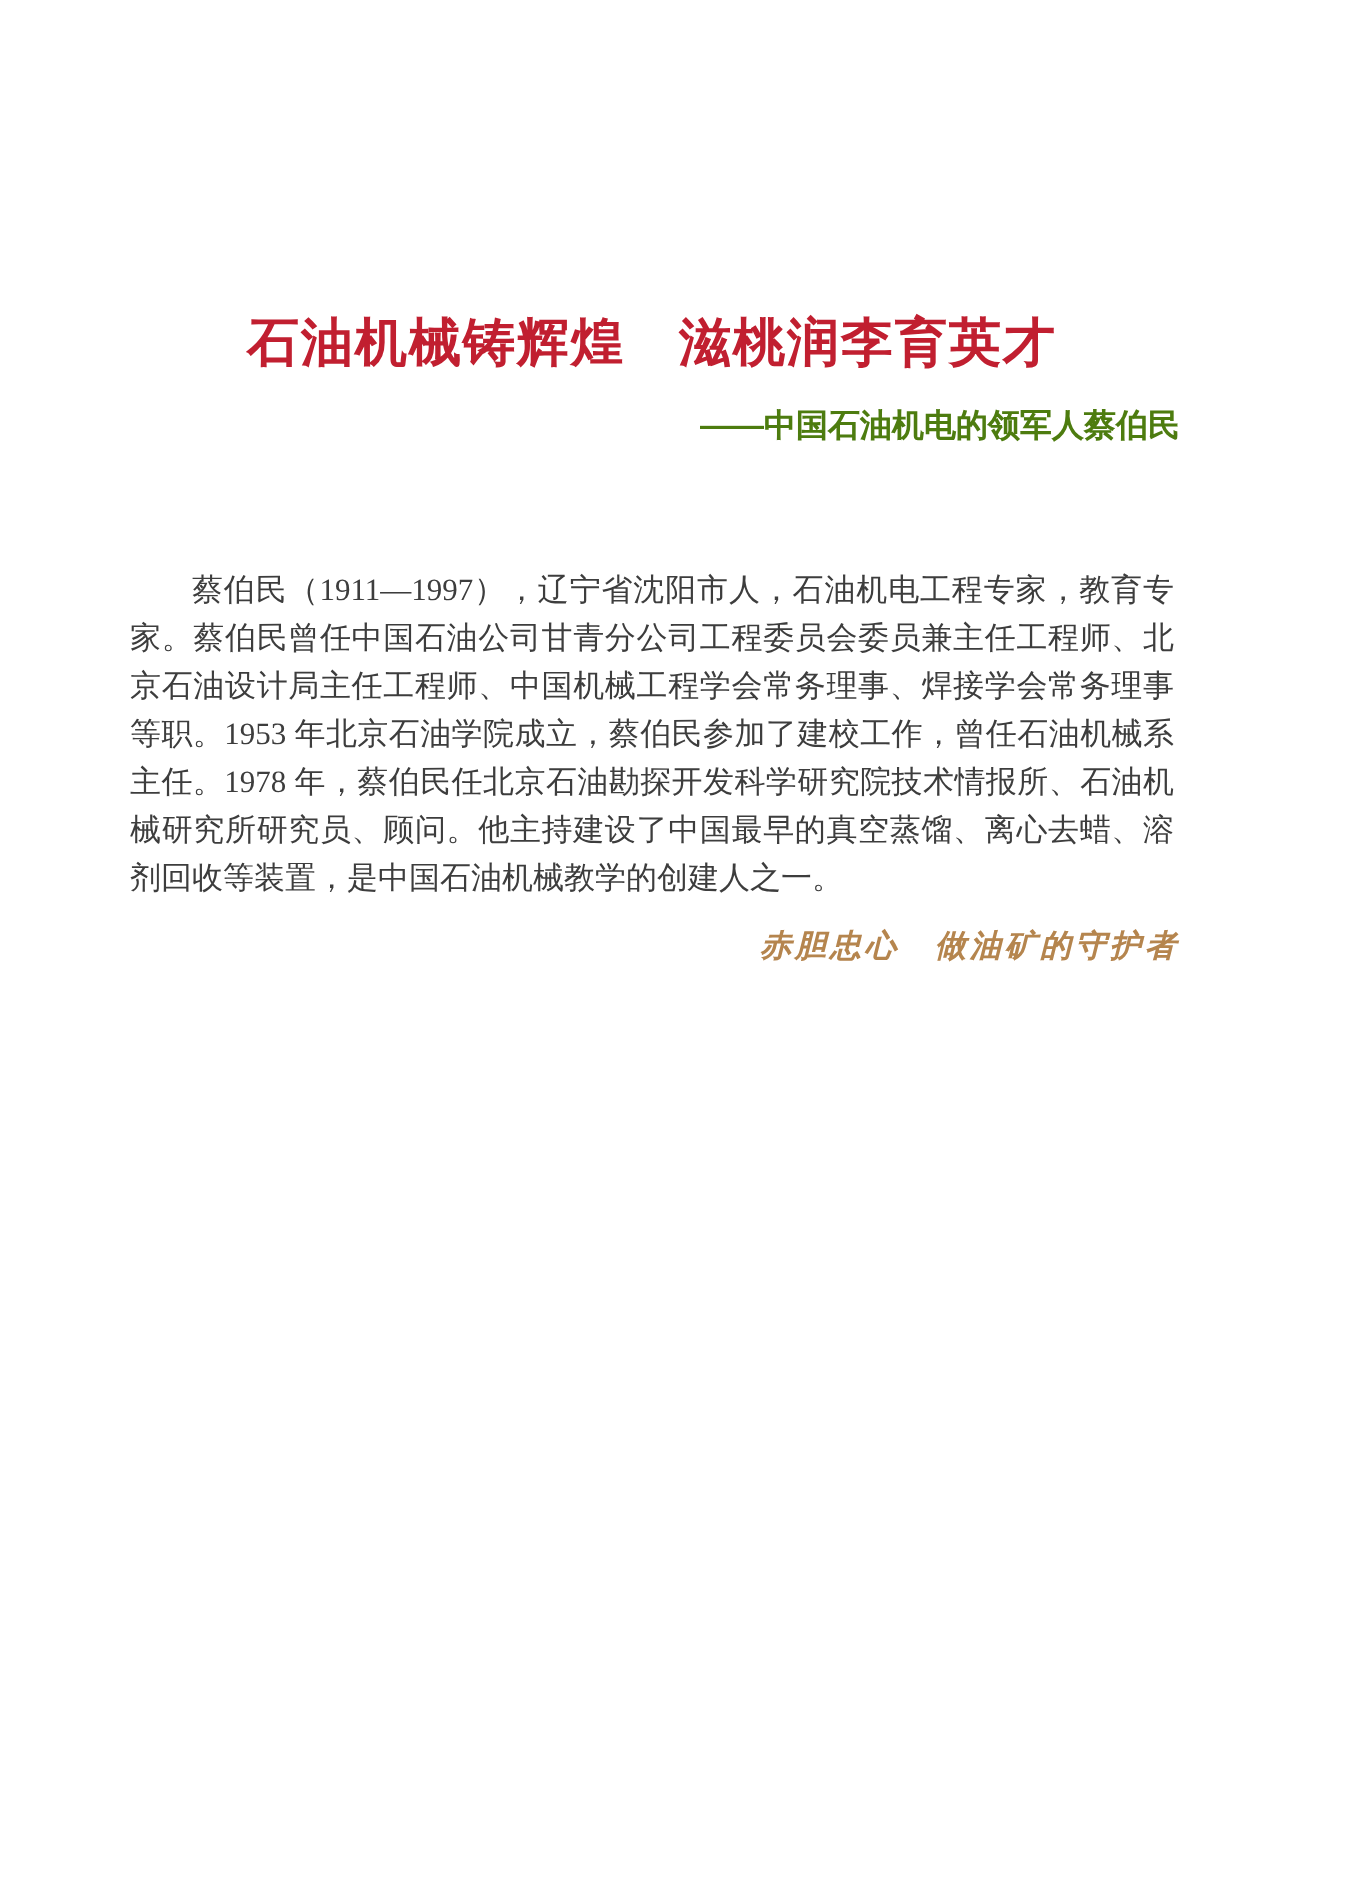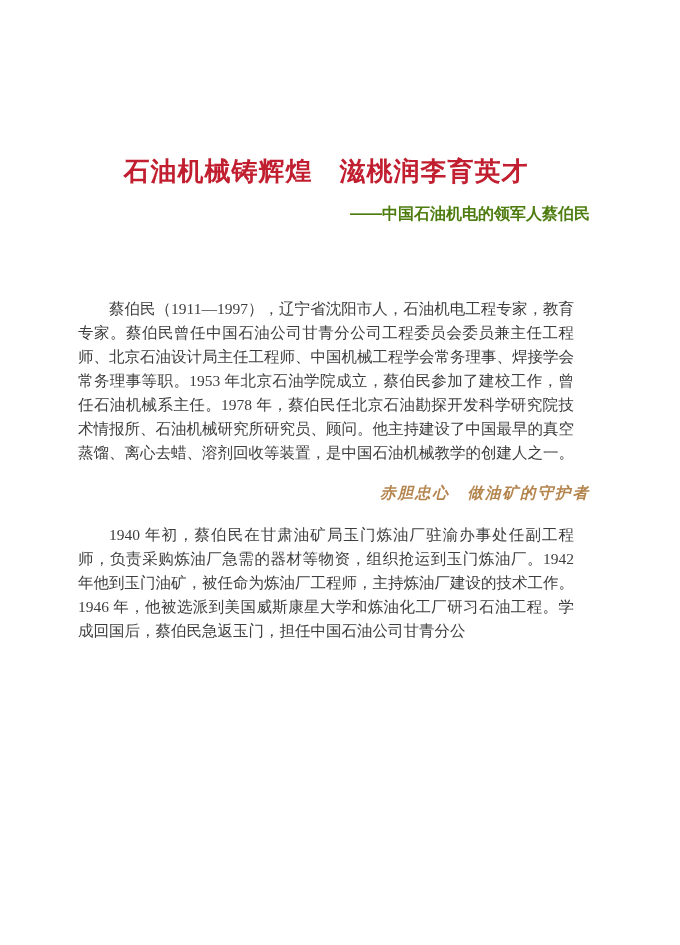--- a/index.html
+++ b/index.html
@@ -47,21 +47,21 @@
     top: 281px;
     left: 62px;
     width: 528px;
     color: var(--body-text, #3d3d3d);
     font-size: 15.5px;
     line-height: 24px;
     text-align: justify;
     text-justify: inter-ideograph;
   }
   .para {
-    margin: 16px;
+    margin: 3px;
     text-indent: 2em;
   }
   .section-heading {
     margin: 10px 0 18px 0;
     text-align: right;
     font-size: 15.5px;
     font-weight: bold;
     font-style: italic;
     letter-spacing: 2px;
     color: var(--heading-brown, #b5854e);
@@ -78,17 +78,16 @@
   <div class="subtitle">——中国石油机电的领军人蔡伯民</div>
 
   <div class="body-block">
 
     <p class="para">蔡伯民（1911—1997），辽宁省沈阳市人，石油机电工程专家，教育专家。蔡伯民曾任中国石油公司甘青分公司工程委员会委员兼主任工程师、北京石油设计局主任工程师、中国机械工程学会常务理事、焊接学会常务理事等职。1953 年北京石油学院成立，蔡伯民参加了建校工作，曾任石油机械系主任。1978 年，蔡伯民任北京石油勘探开发科学研究院技术情报所、石油机械研究所研究员、顾问。他主持建设了中国最早的真空蒸馏、离心去蜡、溶剂回收等装置，是中国石油机械教学的创建人之一。</p>
 
     <h2 class="section-heading">赤胆忠心　做油矿的守护者</h2>
 
 
 
-    <p class="para">1940 年初，蔡伯民在甘肃油矿局玉门炼油厂驻渝办事处任副工程师，负责采购炼油厂急需的器材等物资，组织抢运到玉门炼油厂。1942 年他到玉门油矿，被任命为炼油厂工程师，主持炼油厂建设的技术工作。1946 年，他被选派到美国威斯康星大学和炼油化工厂研习石油工程。学成回国后，蔡伯民急返玉门，担任中国石油公司甘青分公</p>
 
   </div>
 
 </div>
 
 </body></html>

